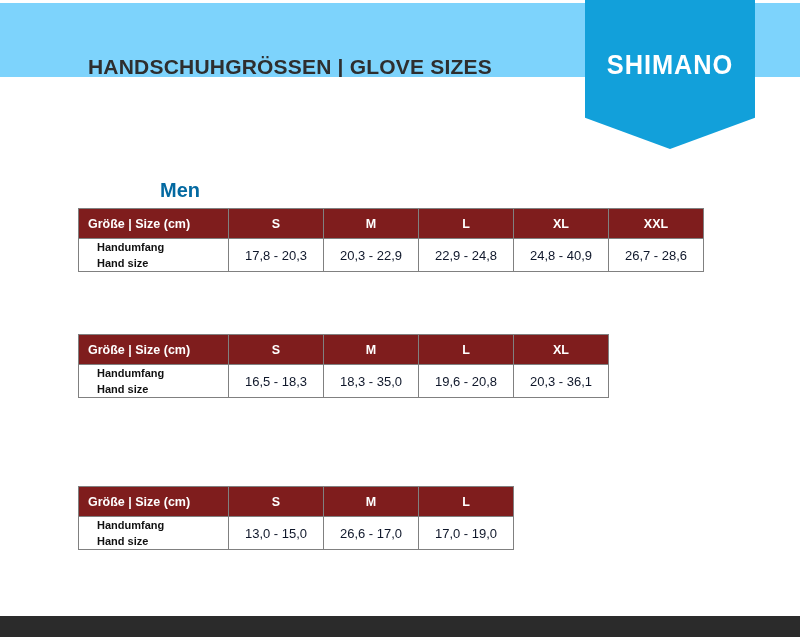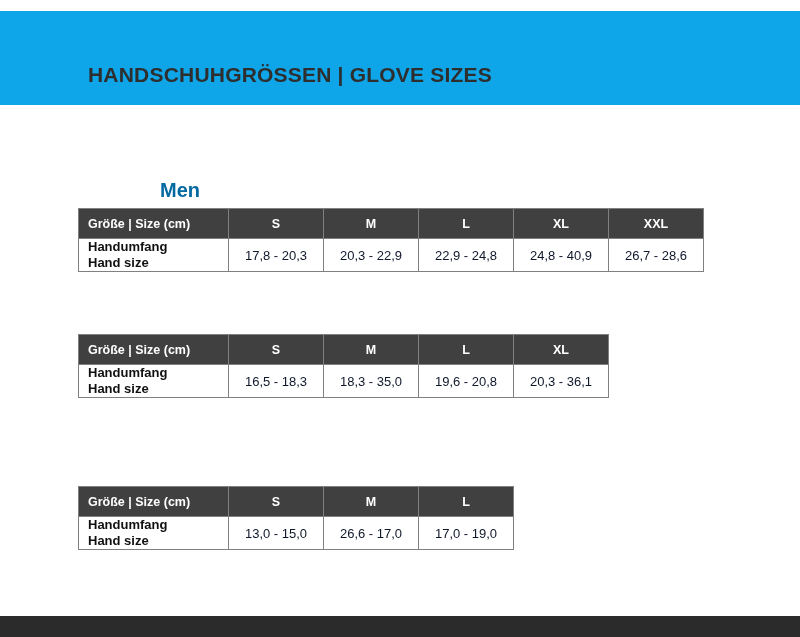--- a/index.html
+++ b/index.html
@@ -16,24 +16,23 @@
     position: relative;
     width: 800px;
     height: 637px;
     background: #ffffff;
   }
 
   
   .header-band {
     position: absolute;
     left: 0; top: 3px;
-    width: 800px; height: 94px;
-    background: #0ea5e9;
+    width: 800px; height: 74px;
+    background: #7dd3fc;
     overflow: hidden;
-    margin-top: 8px;
   }
   .header-title {
     position: absolute;
     left: 88px;
     top: 52px;
     font-size: 21px;
     font-weight: bold;
     letter-spacing: 0.2px;
     color: #2e2e2e;           
     white-space: nowrap;
@@ -83,38 +82,38 @@
   }
   table.size-table th,
   table.size-table td {
     border: 1px solid #808080;
     padding: 0;
     height: 30px;
     vertical-align: middle;
   }
 
   thead th {
-    background: #404040;
+    background: #7f1d1d;
     color: #ffffff;
     font-size: 12.5px;
     font-weight: bold;
     height: 29px;
   }
   thead th.label-col {
     text-align: left;
     padding-left: 9px;
   }
   thead th.size-col { text-align: center; }
 
   tbody td { background: #ffffff; height: 59px; }
   tbody td.label-col {
     text-align: left;
-    padding-left: 9px;
+    padding-left: 18px;
     color: #111111;
-    font-size: 13px;
+    font-size: 11px;
     font-weight: bold;
     line-height: 16px;
   }
   tbody td.value-col {
     text-align: center;
     color: #0f172a;
     font-size: 13px;
     font-weight: normal;
   }
   .label-line { display: block; }
@@ -132,20 +131,23 @@
 </style>
 </head>
 <body>
 
 <div id="page">
 
   <div class="header-band">
     <div class="header-title">HANDSCHUHGRÖSSEN | GLOVE SIZES</div>
   </div>
 
+  <div class="ribbon">
+    <div class="ribbon-wordmark">SHIMANO</div>
+  </div>
 
   <div class="section" id="section-men">
     <div class="section-title">Men</div>
     <table class="size-table">
       <colgroup>
         <col class="label-col-w">
           <col class="size-col-w">
           <col class="size-col-w">
         <col class="size-col-w">
           <col class="size-col-w">

